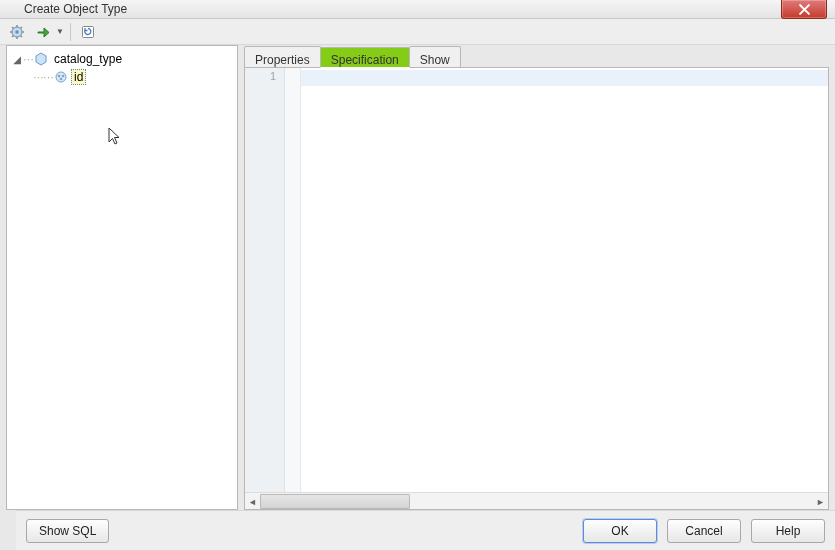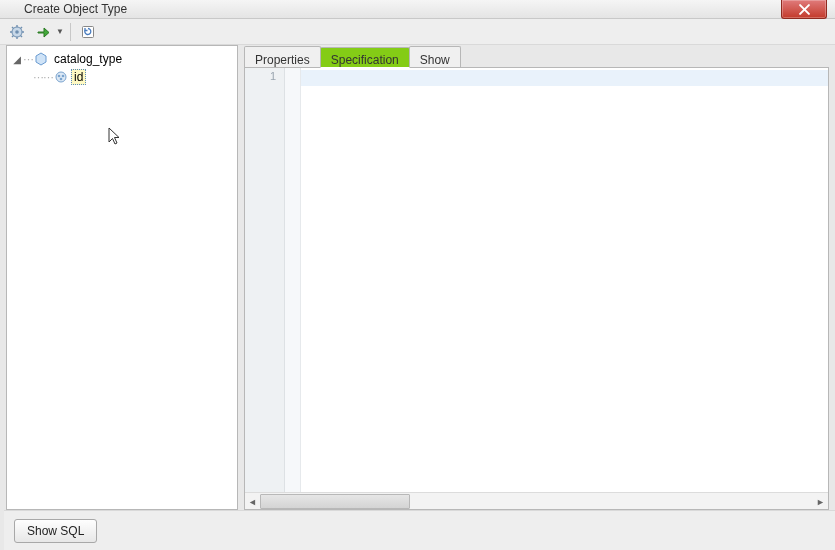--- a/index.html
+++ b/index.html
@@ -39,21 +39,21 @@
   .gutter-sub { width:16px; background:#f6f8fa; border-right:1px solid #e6e9ec; }
   .code { flex:1; position:relative; }
   .line-hl { position:absolute; left:0; right:0; top:2px; height:16px; background:#e9f2fb; }
   .hscroll { height:17px; background:#f3f3f3; border-top:1px solid #dcdcdc; position:relative; display:flex; align-items:center; }
   .hs-track { flex:1; height:15px; background:#f3f3f3; position:relative; margin:0 15px; }
   .hs-thumb { position:absolute; left:0; top:0; height:15px; width:150px; background:linear-gradient(#e6e6e6,#d4d4d4); border:1px solid #b8b8b8; border-radius:1px; }
   .hs-arrow { width:15px; height:15px; display:flex; align-items:center; justify-content:center; font-size:9px; color:#666; position:absolute; top:1px; }
   .hs-left{ left:0 } .hs-right{ right:0 }
 
   
-  .bottombar { position:absolute; left:4px; right:0; bottom:0; height:40px; display:flex; align-items:center; padding:0 10px; background:#eeeeee; border-top:1px solid #d9d9d9; }
+  .bottombar { position:absolute; left:16px; right:0; bottom:0; height:40px; display:flex; align-items:center; padding:0 10px; background:#eeeeee; border-top:1px solid #d9d9d9; }
   .btn { height:24px; min-width:74px; padding:0 12px; background:linear-gradient(#fefefe,#e7e7e7); border:1px solid #a8a8a8; border-radius:3px; color:#222; display:inline-flex; align-items:center; justify-content:center; font-size:12px; }
   .btn.default { border-color:#5a8bdc; box-shadow:0 0 0 1px rgba(90,139,220,.35); }
   .spacer { flex:1 }
   .right-buttons { display:flex; gap:10px; }
 </style>
 </head>
 <body>
 
 <div class="titlebar">
   <span>Create Object Type</span>
@@ -159,13 +159,24 @@
   <svg class="cursor" width="16" height="20" viewBox="0 0 16 20">
     <path d="M1 1 L1 15 L4.5 11.5 L7 17 L9 16 L6.5 10.5 L11 10.5 Z" fill="#fff" stroke="#333" stroke-width="1"></path>
   </svg>
 </div>
 
 <div class="bottombar">
   <button class="btn">
       <span>Show SQL</span>
     </button>
   <div class="spacer"></div>
+  <div class="right-buttons">
+    <button class="btn default">
+        <span>OK</span>
+      </button>
+    <button class="btn">
+        <span>Cancel</span>
+      </button>
+    <button class="btn">
+        <span>Help</span>
+      </button>
+  </div>
 </div>
 
 </body></html>

